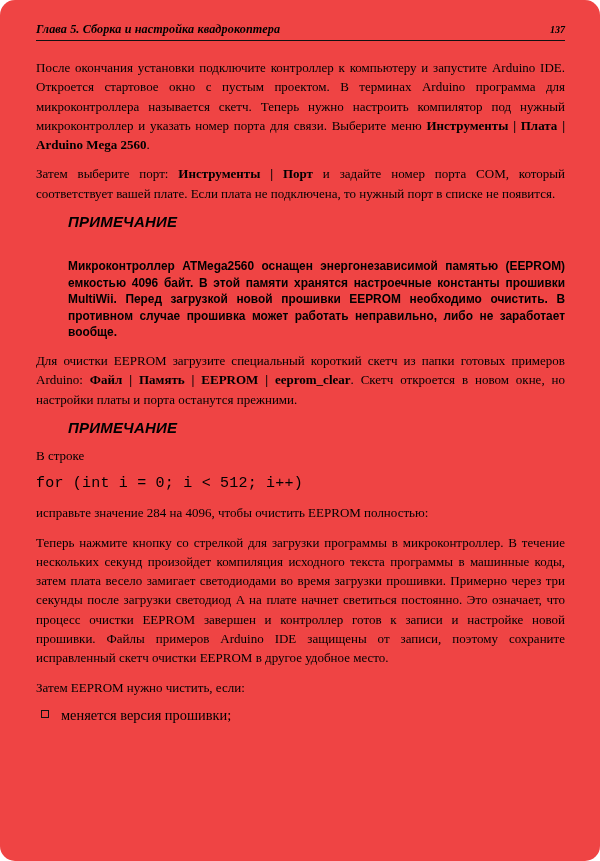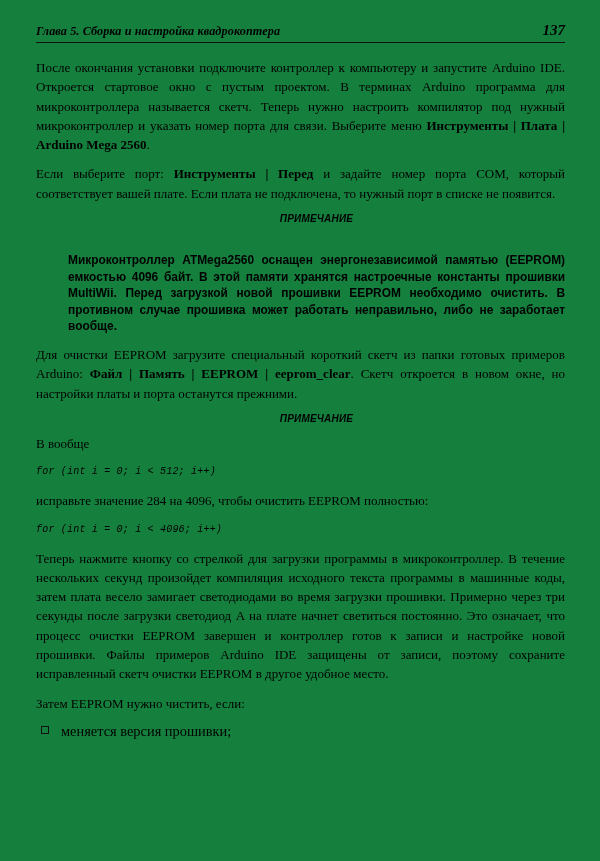--- a/index.html
+++ b/index.html
@@ -13,22 +13,23 @@
     height: 861px;
     overflow: hidden;
     font-family: "Liberation Serif", "DejaVu Serif", serif;
     color: #000000;
     -webkit-font-smoothing: antialiased;
   }
   .page {
     position: relative;
     width: 600px;
     height: 861px;
-    background: #15803d;
+    background: #ef4444;
     box-sizing: border-box;
+    border-radius: 15px;
   }
 
   
   .running-head {
     position: absolute;
     left: 36px;
     top: 22px;
     width: 529px;
     display: flex;
     align-items: baseline;
@@ -41,21 +42,21 @@
     font-style: italic;
     font-weight: bold;
     font-size: 12.2px;
     letter-spacing: 0.1px;
     white-space: nowrap;
   }
   .running-head .folio {
     font-family: "Liberation Serif", "DejaVu Serif", serif;
     font-style: italic;
     font-weight: bold;
-    font-size: 15px;
+    font-size: 10px;
   }
 
   
   .column {
     position: absolute;
     left: 36px;
     top: 58px;
     width: 529px;
   }
 
@@ -77,44 +78,42 @@
   .note {
     margin: 8px 0 10px 0;
     padding-left: 32px;
     box-sizing: border-box;
     width: 529px;
   }
   .note-title {
     font-family: "Liberation Sans", "DejaVu Sans", sans-serif;
     font-style: italic;
     font-weight: bold;
-    font-size: 10px;
+    font-size: 15px;
     letter-spacing: 0.2px;
     margin-bottom: 3px;
-    text-align: center;
   }
   .note-body {
     font-family: "Liberation Sans", "DejaVu Sans", sans-serif;
     font-weight: bold;
     font-size: 11.9px;
     line-height: 16.6px;
     text-align: justify;
     text-justify: inter-word;
     margin-top: 28px;
   }
 
   
   p.code {
     margin: 0 0 11px 0;
     font-family: "Liberation Mono", "DejaVu Sans Mono", monospace;
-    font-size: 10px;
+    font-size: 15px;
     line-height: 17px;
     letter-spacing: 0.2px;
     white-space: pre;
-    font-style: italic;
   }
 
   
   ul.checklist {
     list-style: none;
     margin: 2px 0 0 0;
     padding: 0;
   }
   ul.checklist li {
     position: relative;
@@ -149,37 +148,36 @@
 
   <div class="running-head">
     <span class="chapter">Глава 5. Сборка и настройка квадрокоптера</span>
     <span class="folio">137</span>
   </div>
 
   <div class="column">
 
     <p class="body"><span>После окончания установки подключите контроллер к компьютеру и запустите Arduino IDE. Откроется стартовое окно с пустым проектом. В терминах Arduino программа для микроконтроллера называется скетч. Теперь нужно настроить компилятор под нужный микроконтроллер и указать номер порта для связи. Выберите меню </span><b class="menu">Инструменты | Плата | Arduino Mega 2560</b><span>.</span></p>
 
-    <p class="body"><span>Если выберите порт: </span><b class="menu">Инструменты | Перед</b><span> и задайте номер порта COM, который соответствует вашей плате. Если плата не подключена, то нужный порт в списке не появится.</span></p>
+    <p class="body"><span>Затем выберите порт: </span><b class="menu">Инструменты | Порт</b><span> и задайте номер порта COM, который соответствует вашей плате. Если плата не подключена, то нужный порт в списке не появится.</span></p>
 
     <div class="note">
       <div class="note-title">ПРИМЕЧАНИЕ</div>
       <div class="note-body">Микроконтроллер ATMega2560 оснащен энергонезависимой памятью (EEPROM) емкостью 4096 байт. В этой памяти хранятся настроечные константы прошивки MultiWii. Перед загрузкой новой прошивки EEPROM необходимо очистить. В противном случае прошивка может работать неправильно, либо не заработает вообще.</div>
     </div>
 
     <p class="body"><span>Для очистки EEPROM загрузите специальный короткий скетч из папки готовых примеров Arduino: </span><b class="menu">Файл | Память | EEPROM | eeprom_clear</b><span>. Скетч откроется в новом окне, но настройки платы и порта останутся прежними.</span></p>
 
     <div class="note">
       <div class="note-title">ПРИМЕЧАНИЕ</div>
     </div>
 
-    <p class="body lead-in">В вообще</p>
+    <p class="body lead-in">В строке</p>
     <p class="code">for (int i = 0; i &lt; 512; i++)</p>
     <p class="body lead-in">исправьте значение 284 на 4096, чтобы очистить EEPROM полностью:</p>
-    <p class="code">for (int i = 0; i &lt; 4096; i++)</p>
 
     <p class="body">Теперь нажмите кнопку со стрелкой для загрузки программы в микроконтроллер. В течение нескольких секунд произойдет компиляция исходного текста программы в машинные коды, затем плата весело замигает светодиодами во время загрузки прошивки. Примерно через три секунды после загрузки светодиод A на плате начнет светиться постоянно. Это означает, что процесс очистки EEPROM завершен и контроллер готов к записи и настройке новой прошивки. Файлы примеров Arduino IDE защищены от записи, поэтому сохраните исправленный скетч очистки EEPROM в другое удобное место.</p>
 
     <p class="body tight">Затем EEPROM нужно чистить, если:</p>
 
     <ul class="checklist">
       <li>
         <span class="bullet"></span>
         <span class="li-text">меняется версия прошивки;</span>
       </li>

